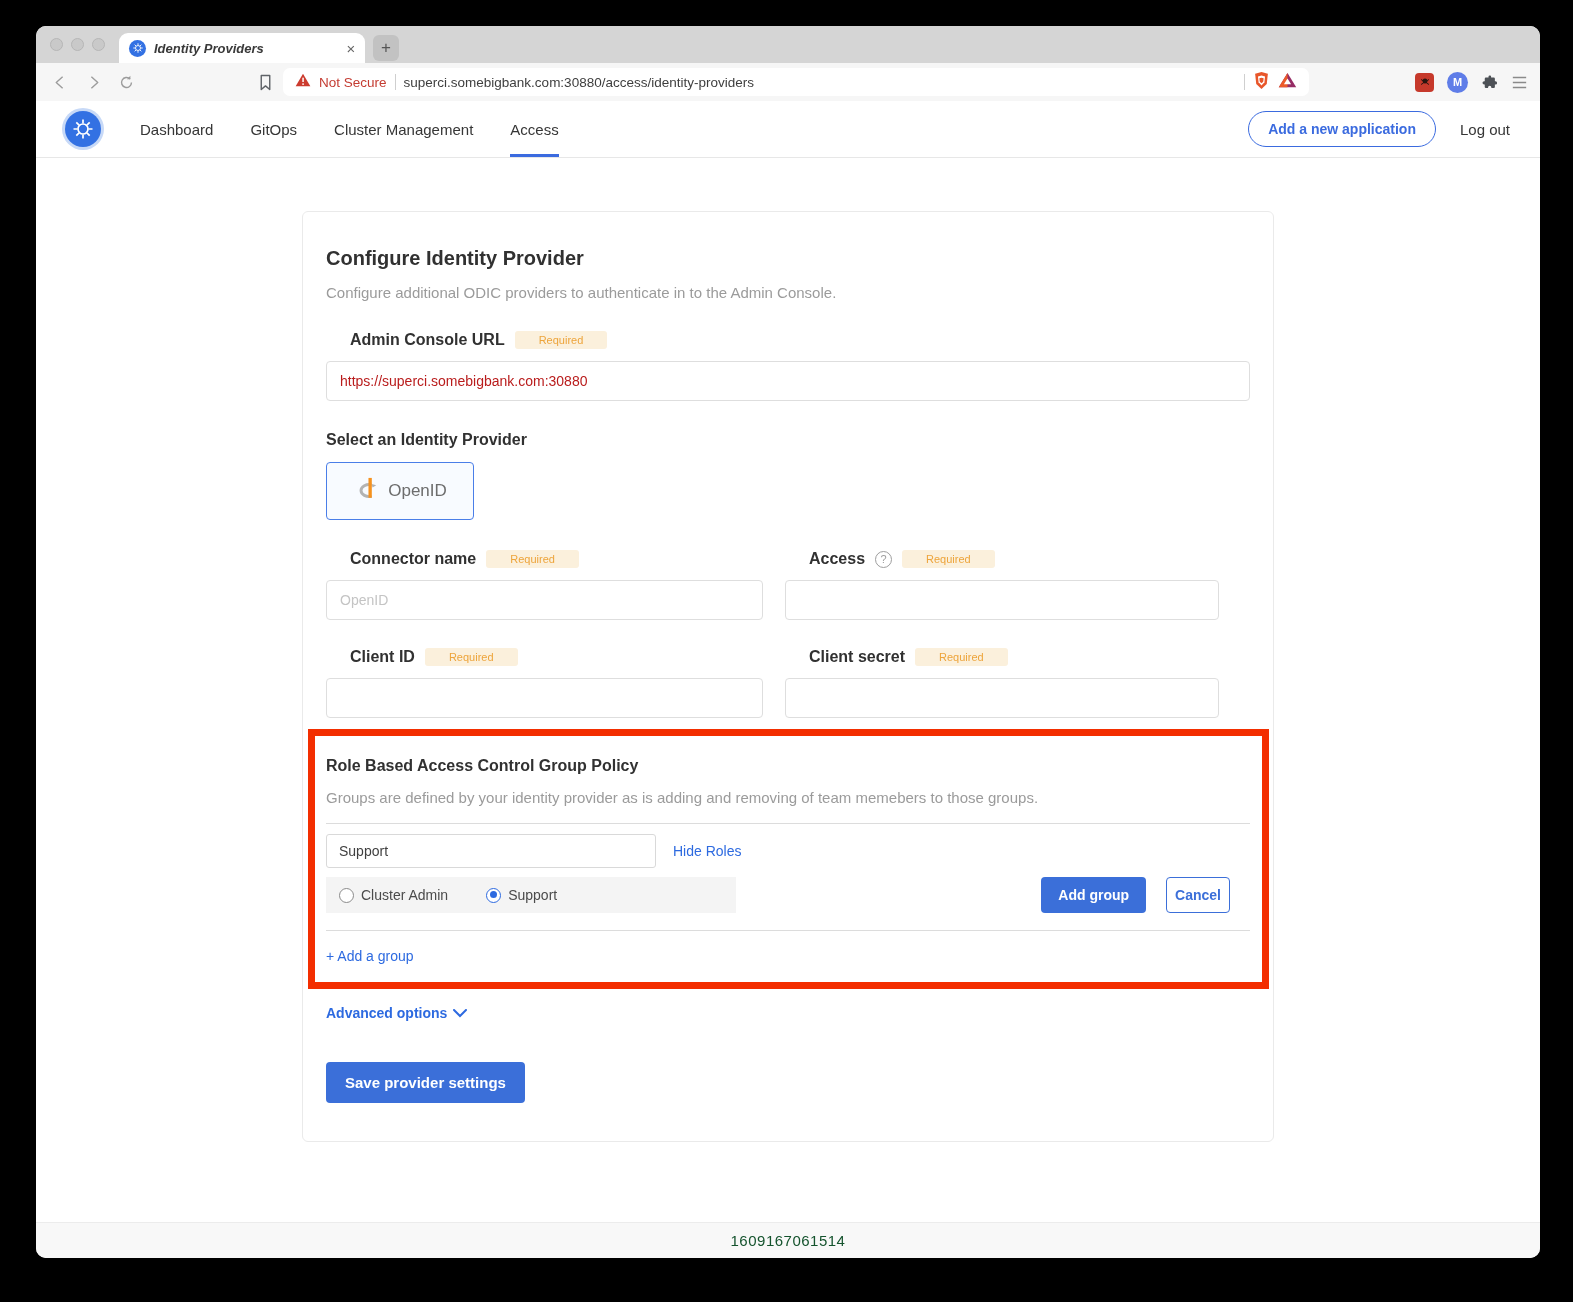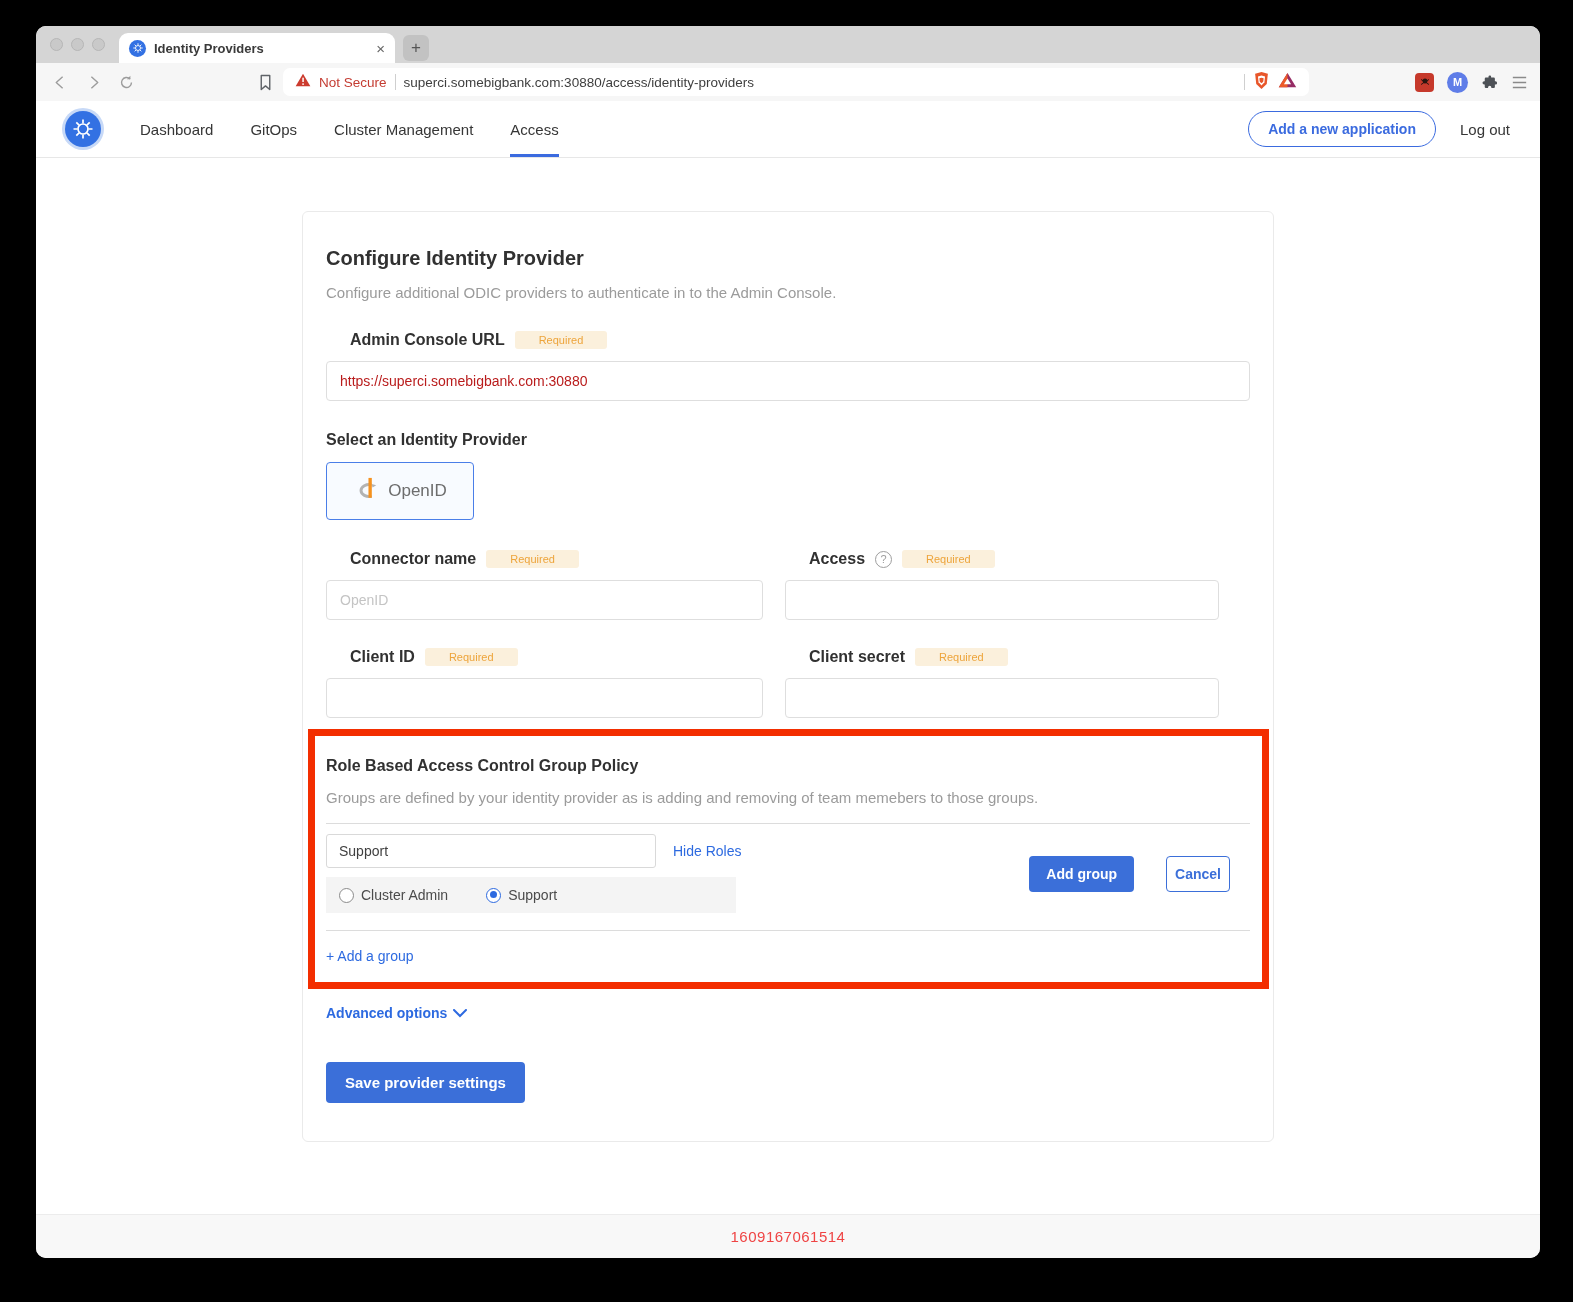--- a/index.html
+++ b/index.html
@@ -3,21 +3,21 @@
 <meta charset="utf-8">
 <style>
   * { margin:0; padding:0; box-sizing:border-box; }
   html,body { width:1573px; height:1302px; background:#000; font-family:"Liberation Sans", sans-serif; }
   .window { position:absolute; left:36px; top:26px; width:1504px; height:1232px; background:#fff; border-radius:10px; overflow:hidden; display:flex; flex-direction:column; }
 
   
   .tabbar { height:37px; background:#d5d5d5; display:flex; align-items:flex-end; flex-shrink:0; }
   .traffic { display:flex; gap:8px; align-items:center; padding:0 14px 0 14px; height:100%; align-items:center; }
   .light { width:13px; height:13px; border-radius:50%; background:#c9c9c9; border:1px solid #b6b6b6; }
-  .tab { width:276px; height:30px; background:#fff; border-radius:9px 9px 0 0; display:flex; align-items:center; padding:0 10px; gap:8px; }
+  .tab { width:246px; height:30px; background:#fff; border-radius:9px 9px 0 0; display:flex; align-items:center; padding:0 10px; gap:8px;font-style:italic; }
   .tab-title { font-size:13px; font-weight:bold; color:#3a3a3a; flex:1; white-space:nowrap; overflow:hidden; }
   .tab-close { color:#666; font-size:15px; cursor:default; }
   .newtab { width:26px; height:26px; margin:0 0 2px 8px; background:#c2c2c2; border-radius:6px; display:flex; align-items:center; justify-content:center; color:#555; font-size:17px; }
   .favicon { width:17px; height:17px; border-radius:50%; background:#3371e3; display:flex; align-items:center; justify-content:center; flex-shrink:0; }
 
   .toolbar { height:38px; background:#f6f6f6; display:flex; align-items:center; padding:0 12px; flex-shrink:0; }
   .navbtn { width:24px; height:24px; display:flex; align-items:center; justify-content:center; margin-right:9px; }
   .spacer-a { width:106px; }
   .bookmark-btn { width:24px; height:24px; display:flex; align-items:center; justify-content:center; margin-right:6px; }
   .urlfield { flex:1; height:28px; background:#fff; border-radius:7px; display:flex; align-items:center; padding:0 12px; gap:8px; margin-right:106px; }
@@ -65,28 +65,28 @@
   .ge-left { }
   .ge-row { display:flex; align-items:center; }
   .group-input { width:330px; height:34px; border:1px solid #d9d9d9; border-radius:3px; padding:0 12px; font-size:14px; color:#3f3f3f; font-family:"Liberation Sans",sans-serif; outline:none; }
   .link { color:#2d6ae0; font-size:14px; text-decoration:none; }
   .hide-roles { margin-left:17px; }
   .radio-bar { margin-top:9px; width:410px; background:#f4f4f4; padding:10px 13px; display:flex; gap:38px; align-items:flex-end; }
   .radio-opt { display:flex; align-items:center; gap:7px; font-size:14px; color:#4b4b4b; }
   .radio { width:15px; height:15px; border-radius:50%; border:1.5px solid #8b8b8b; background:#fff; position:relative; }
   .radio.selected { border-color:#2d6ae0; }
   .radio.selected::after { content:""; position:absolute; left:2.5px; top:2.5px; width:7px; height:7px; border-radius:50%; background:#2d6ae0; }
-  .ge-right { margin-left:auto; display:flex; align-items:flex-start; gap:32px; padding-top:22px; padding-right:20px; }
+  .ge-right { margin-left:auto; display:flex; align-items:flex-end; gap:20px; padding-top:22px; padding-right:20px; }
   .btn-primary { background:#3b6fd9; color:#fff; font-weight:bold; font-size:14px; border:none; border-radius:4px; padding:10px 17px; font-family:"Liberation Sans",sans-serif; }
   .btn-outline { background:#fff; color:#3b6fd9; font-weight:bold; font-size:14px; border:1px solid #3b6fd9; border-radius:4px; padding:9px 8px; font-family:"Liberation Sans",sans-serif; }
   .addgroup-link { display:inline-block; margin-top:17px; font-size:14px; }
   .advanced { margin-top:15px; display:flex; align-items:center; gap:6px; }
   .save-btn { margin-top:40px; background:#3b6fd9; color:#fff; font-weight:bold; font-size:15px; border:none; border-radius:4px; padding:12px 19px; font-family:"Liberation Sans",sans-serif; }
 
-  .footer { height:44px; background:#f8f8f8; border-top:1px solid #ececec; display:flex; align-items:center; justify-content:center; font-size:15px; color:#ef4444; letter-spacing:0.5px; flex-shrink:0; }
+  .footer { height:36px; background:#f8f8f8; border-top:1px solid #ececec; display:flex; align-items:center; justify-content:center; font-size:15px; color:#14532d; letter-spacing:0.5px; flex-shrink:0; }
 </style>
 </head>
 <body>
 
 <div class="window">
 
   <div class="tabbar">
     <div class="traffic">
       <span class="light"></span>
       <span class="light"></span>

